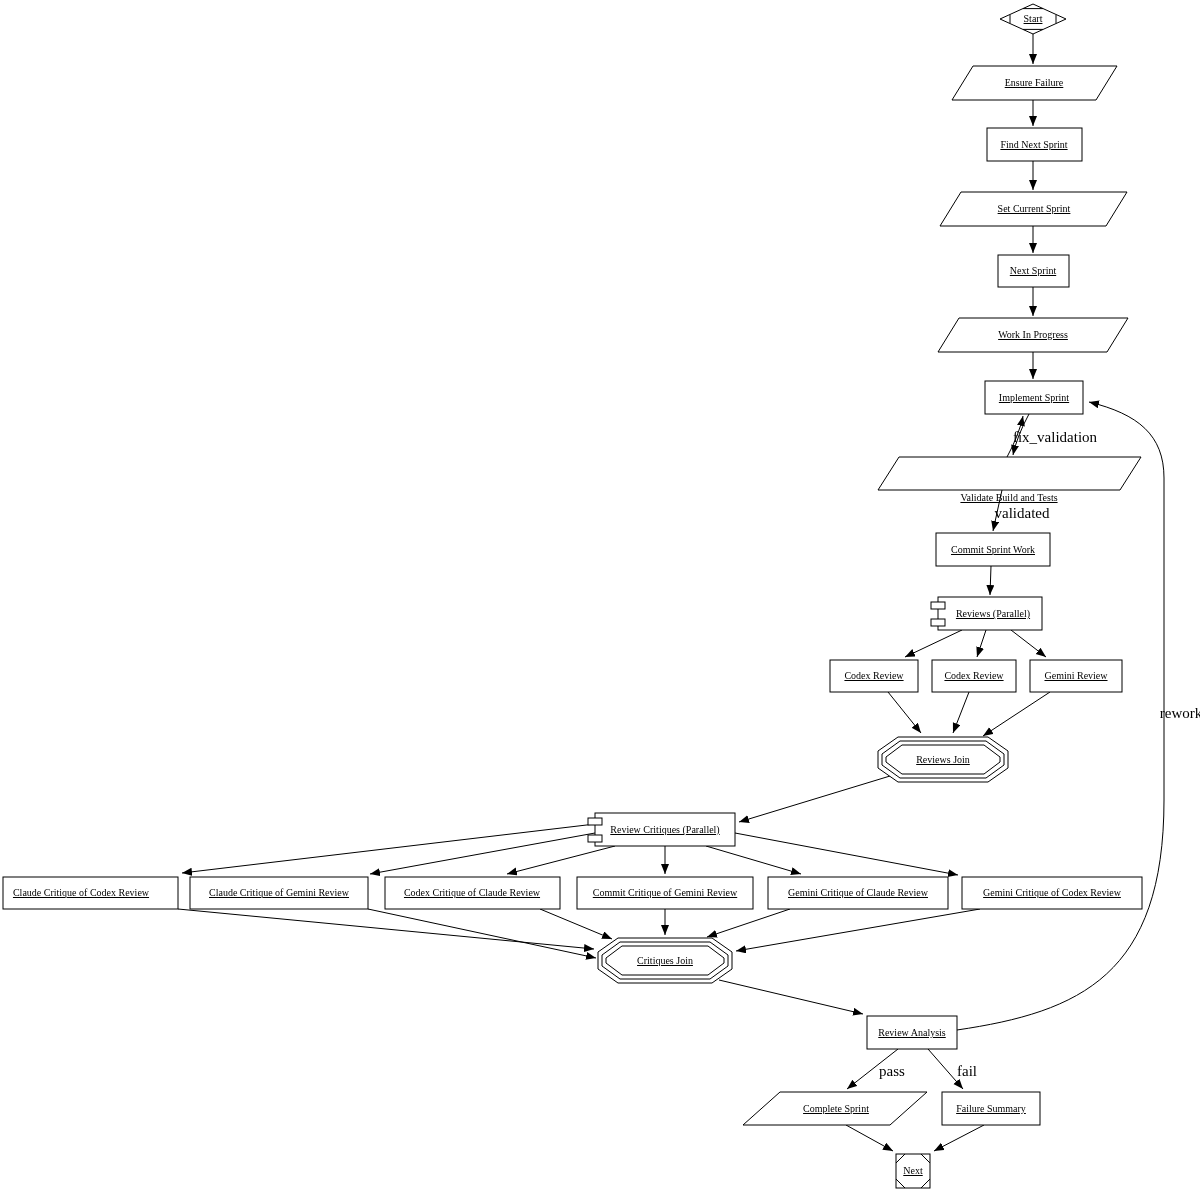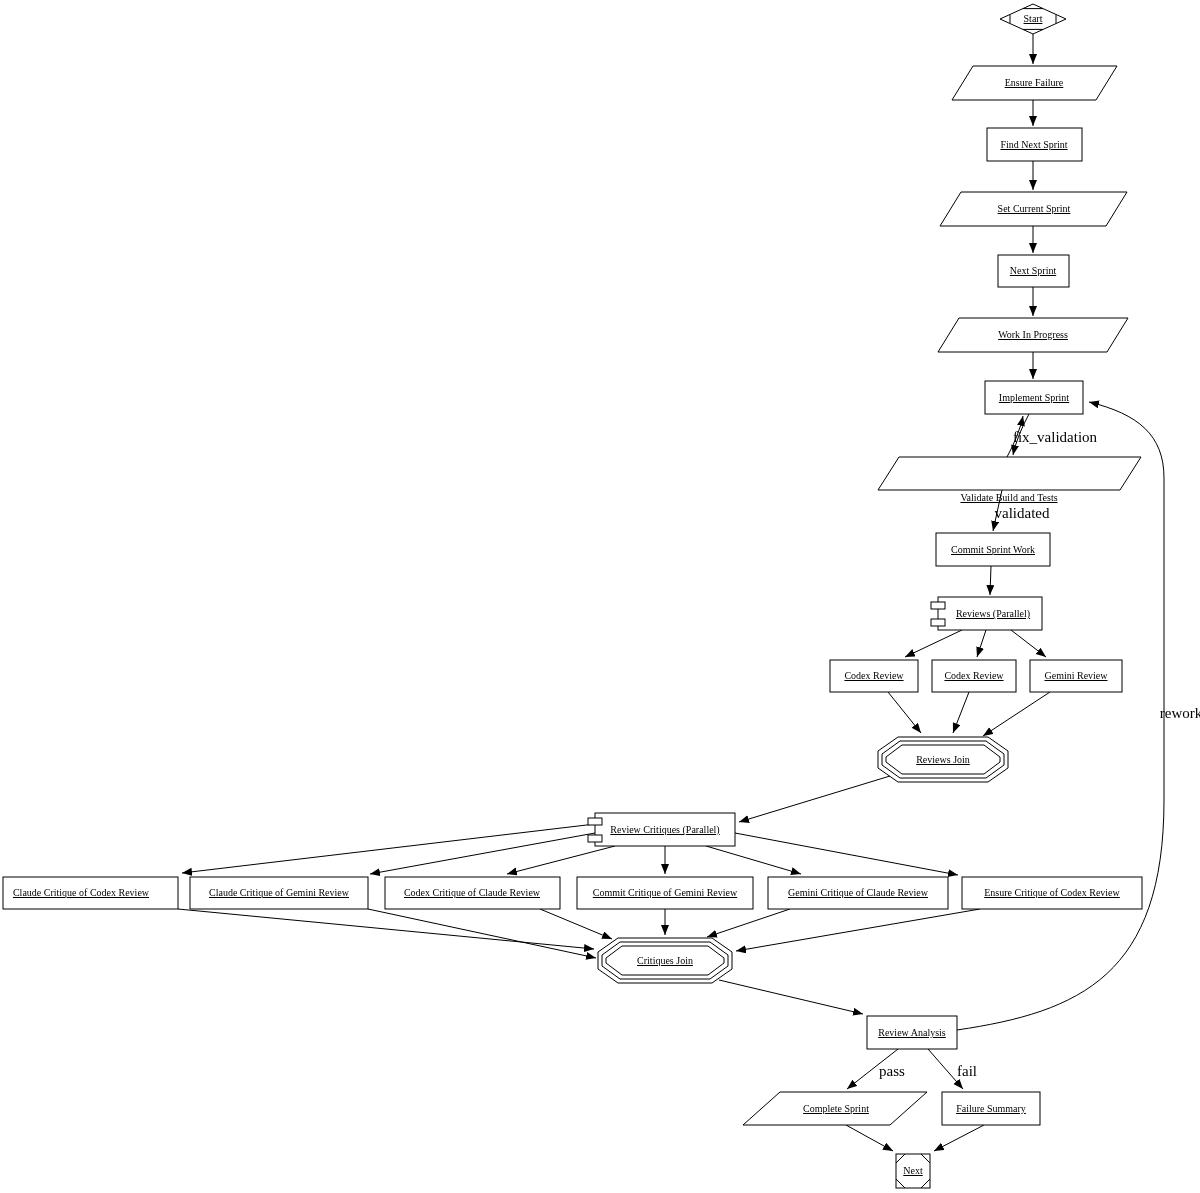--- a/index.html
+++ b/index.html
@@ -127,21 +127,21 @@
 <div class="lbl" style="left:874px;top:676px">Codex Review</div>
 <div class="lbl" style="left:974px;top:676px">Codex Review</div>
 <div class="lbl" style="left:1076px;top:676px">Gemini Review</div>
 <div class="lbl" style="left:943px;top:760px">Reviews Join</div>
 <div class="lbl" style="left:665px;top:830px">Review Critiques (Parallel)</div>
 <div class="lbl" style="left:81px;top:893px">Claude Critique of Codex Review</div>
 <div class="lbl" style="left:279px;top:893px">Claude Critique of Gemini Review</div>
 <div class="lbl" style="left:472px;top:893px">Codex Critique of Claude Review</div>
 <div class="lbl" style="left:665px;top:893px">Commit Critique of Gemini Review</div>
 <div class="lbl" style="left:858px;top:893px">Gemini Critique of Claude Review</div>
-<div class="lbl" style="left:1052px;top:893px">Ensure Critique of Codex Review</div>
+<div class="lbl" style="left:1052px;top:893px">Gemini Critique of Codex Review</div>
 <div class="lbl" style="left:665px;top:961px">Critiques Join</div>
 <div class="lbl" style="left:912px;top:1033px">Review Analysis</div>
 <div class="lbl" style="left:836px;top:1109px">Complete Sprint</div>
 <div class="lbl" style="left:991px;top:1109px">Failure Summary</div>
 <div class="lbl" style="left:913px;top:1171px">Next</div>
 
 <div class="elbl" style="left:1055px;top:437px">fix_validation</div>
 <div class="elbl" style="left:1022px;top:513px">validated</div>
 <div class="elbl" style="left:1181px;top:713px">rework</div>
 <div class="elbl" style="left:892px;top:1071px">pass</div>

